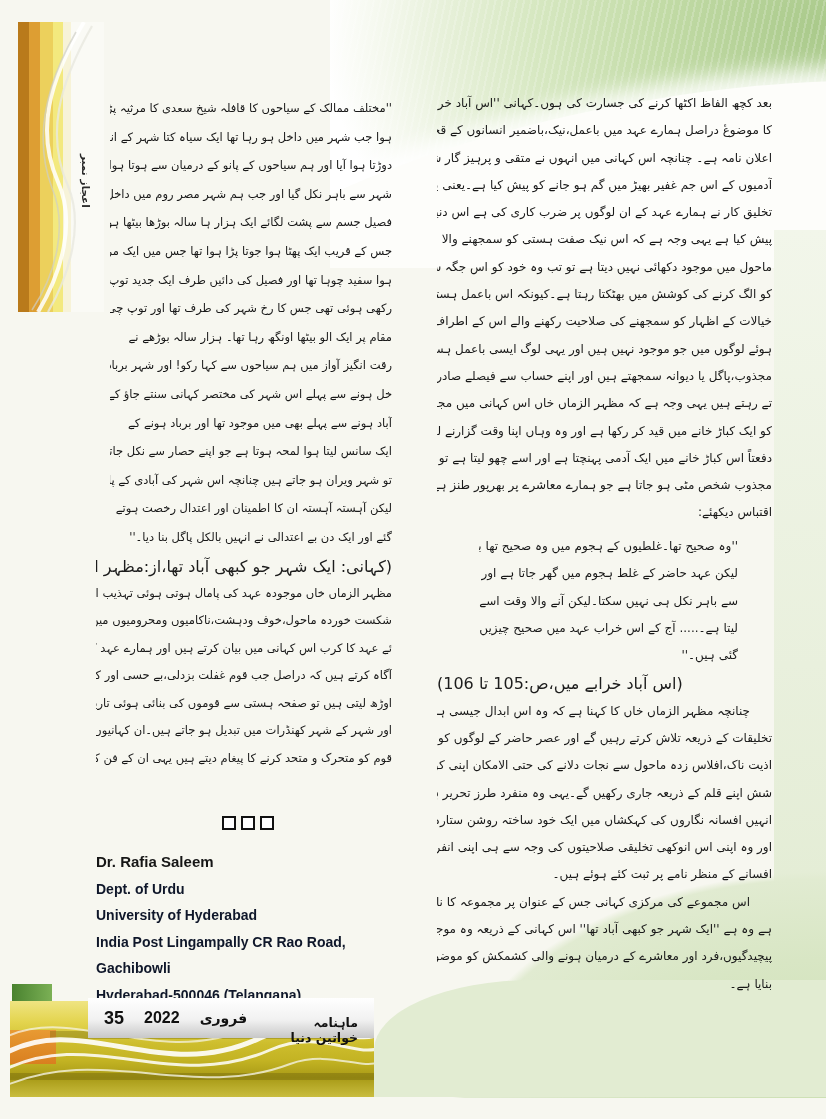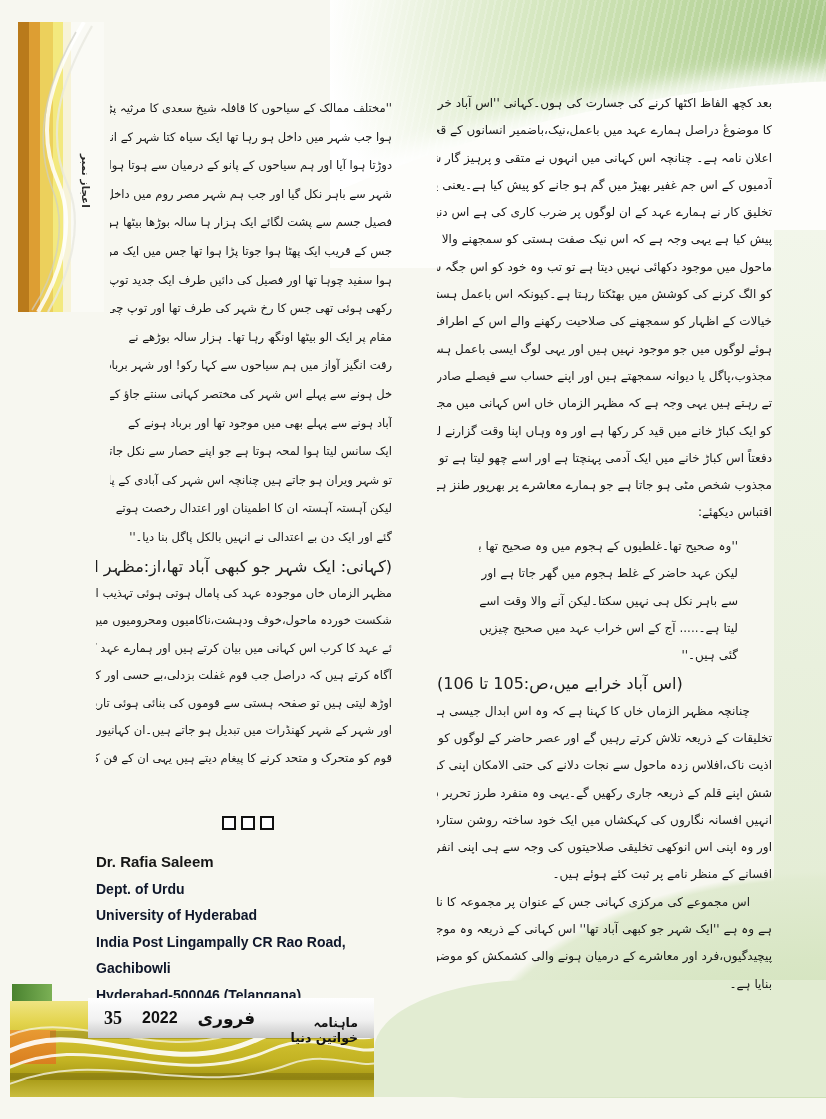--- a/index.html
+++ b/index.html
@@ -54,23 +54,23 @@
   .bl-yellow{position:absolute;left:0;top:17px;width:364px;height:96px;
      background:linear-gradient(180deg,#efe482 0%,#e3d44e 22%,#cdbd2c 45%,#c3b323 62%,#a89a16 80%,#c9bd3f 100%);}
   .bl-orange{position:absolute;left:0;top:46px;width:46px;height:34px;
      background:linear-gradient(180deg,#e89a33,#d97f1f);}
   .bl-strip1{position:absolute;left:40px;top:47px;width:324px;height:8px;background:rgba(110,98,8,.35);}
   .bl-strip2{position:absolute;left:0;top:89px;width:364px;height:7px;background:rgba(90,80,8,.3);}
   .bl svg{position:absolute;left:0;top:10px;}
   .footer-bar{position:absolute;left:78px;top:14px;width:286px;height:40px;
      background:linear-gradient(180deg,#ffffff 0%,#f1f1f1 55%,#c7c7c7 100%);
      display:flex;align-items:center;gap:20px;padding:0 16px;box-sizing:border-box;}
-  .footer-bar .fpage{font-family:Liberation Serif, serif;font-size:18px;font-weight:bold;color:#111;}
+  .footer-bar .fpage{font-family:Liberation Sans, sans-serif;font-size:18px;font-weight:bold;color:#111;}
   .footer-bar .fyear{font-family:"Liberation Sans",sans-serif;font-size:16px;font-weight:bold;color:#111;}
-  .footer-bar .fmonth{font-size:17px;font-weight:bold;color:#111;direction:rtl;}
+  .footer-bar .fmonth{font-size:14px;font-weight:bold;color:#111;direction:rtl;}
   .footer-bar .fmag{font-size:12.5px;font-weight:bold;color:#111;direction:rtl;margin-top:24px;}
 </style>
 </head>
 <body>
 
 <div class="page">
 
   <div class="tr-wave">
     <div class="tr-base"></div>
     <div class="tr-lines"></div>

